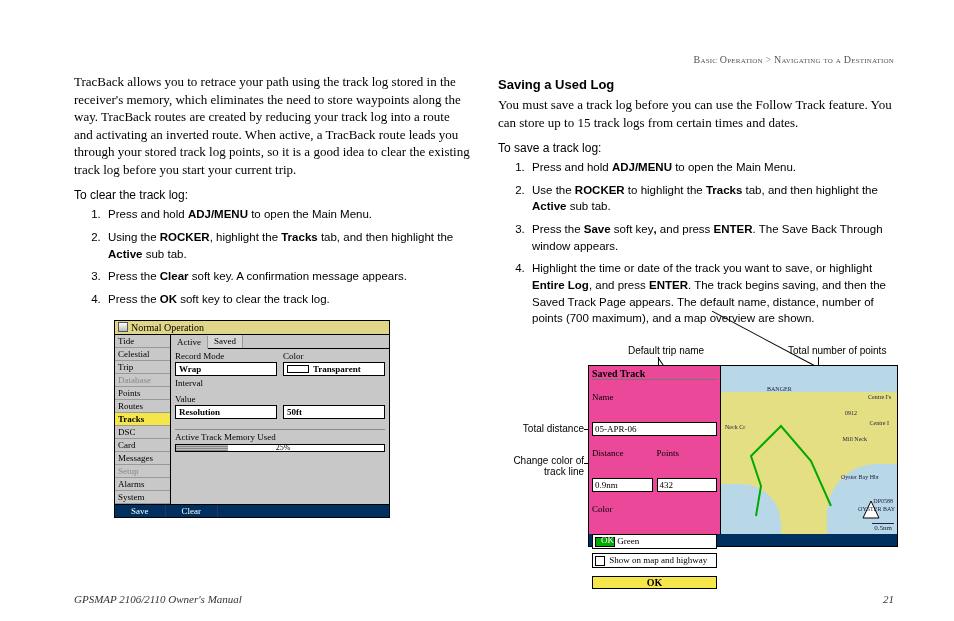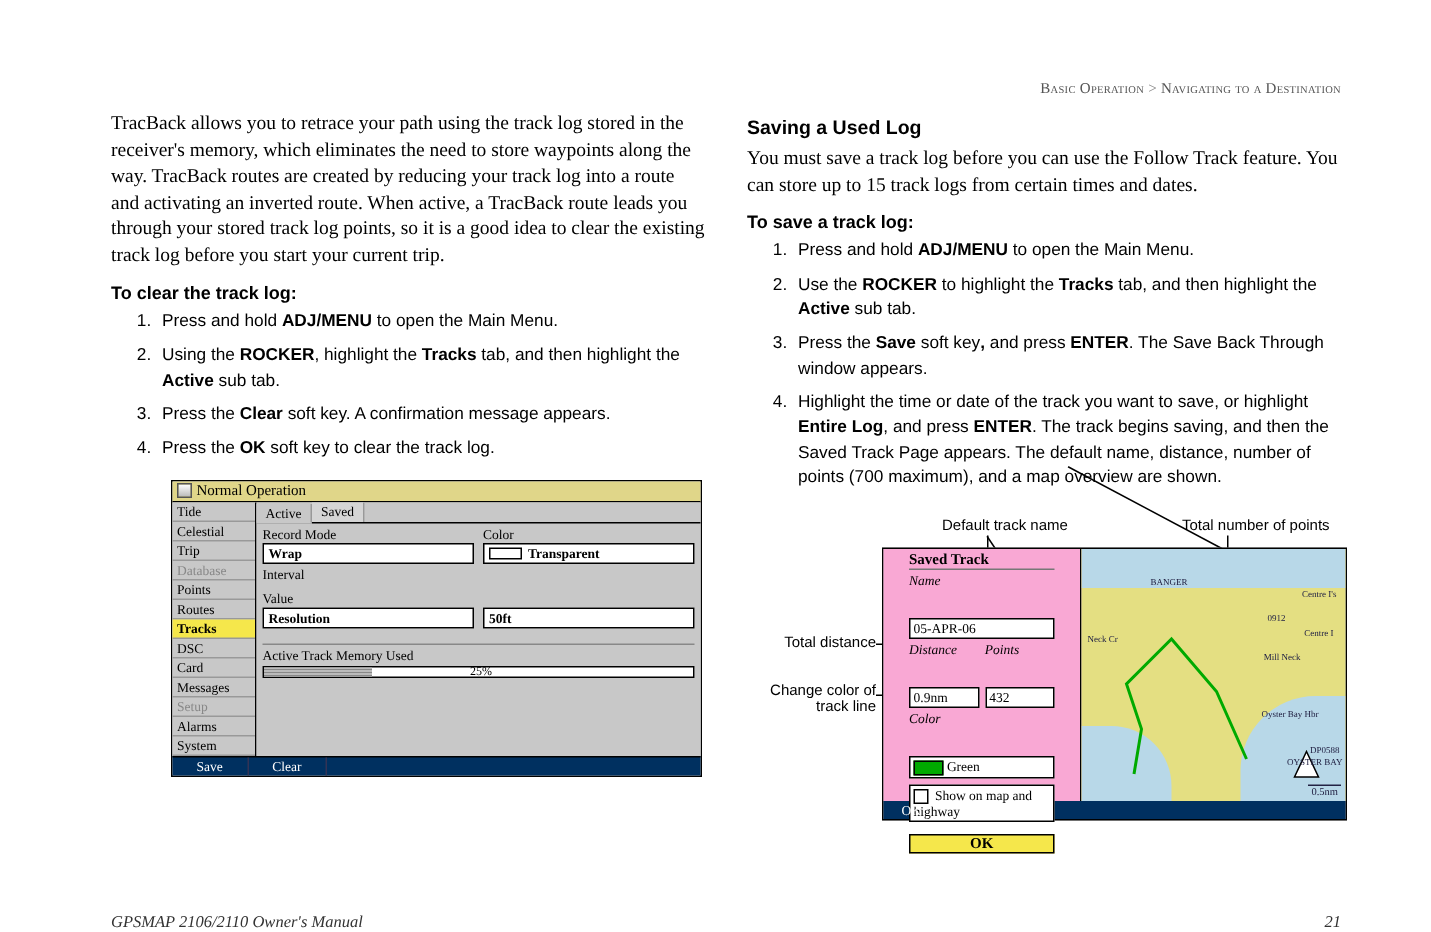--- a/index.html
+++ b/index.html
@@ -40,39 +40,39 @@
   }
   h4.section {
     font-family: Arial, Helvetica, sans-serif;
     font-weight: bold;
     font-size: 13px;
     margin-top: 4px;
     margin-bottom: 4px;
   }
   h4.task {
     font-family: Arial, Helvetica, sans-serif;
-    font-weight: bold;
+    font-weight: normal;
     font-size: 12px;
     margin-top: 0;
     margin-bottom: 4px;
   }
   ol.steps {
     list-style: decimal;
     padding-left: 30px;
     font-family: Liberation Sans, sans-serif;
     font-size: 11.5px;
     line-height: 1.45;
   }
   ol.steps li { margin-bottom: 6px; padding-left: 4px;}
   ol.steps b { font-weight: bold; }
 
   
   .fig1-wrap {
     margin: 12px 0 0 40px;
-    width: 354px;
+    width: 276px;
     font-family: "Times New Roman", serif;
   }
   .fig1-win {
     display: flex;
     border: 1px solid #000;
     background: #bfbfbf;
     font-size: 10px;
   }
   .fig1-title {
     background: #e0d689;
@@ -198,24 +198,24 @@
     font-size: 10px;
     font-family: "Times New Roman", serif;
   }
   .fig2-main {
     display: flex;
     height: 168px;
   }
   .fig2-panel {
     width: 132px;
     border-right: 1px solid #000;
-    background: #f9a8d4;
-    padding: 2px 17px;
-  }
-  .fig2-panel .plbl { font-size: 9px; margin-top: 2px; font-style: italic;}
+    background: #ec4899;
+    padding: 2px 3px;
+  }
+  .fig2-panel .plbl { font-size: 9px; margin-top: 12px;}
   .fig2-panel .pfld {
     border: 1px solid #000; background: #fff; font-weight: normal;
     font-size: 9px; padding: 1px 2px; margin-top: 20px;
   }
   .fig2-panel .prow { display:flex; gap:4px; }
   .fig2-panel .prow > div { flex:1; }
   .fig2-panel .cswatch {
     width: 20px; height: 10px; background: #0a0; border:1px solid #000;
     display:inline-block; vertical-align:middle;
   }
@@ -245,21 +245,21 @@
   .fig2-status span { padding: 1px 12px; }
   .map-lbl { position:absolute; font-size:6px; color:#224; }
   .map-scale {
     position:absolute; right:3px; bottom:2px; font-size:7px; color:#224;
     border-top:1px solid #224; padding:0 2px;
   }
   
   .cl-line { position:absolute; background:#000; }
   .footer {
     position: absolute;
-    bottom: 0;
+    bottom: 16px;
     left: 74px;
     right: 60px;
     display: flex;
     justify-content: space-between;
     font-style: italic;
     font-size: 11px;
     color: #333;
     text-align: center;
   }
   .footer .pno { font-style: italic; }
@@ -357,21 +357,21 @@
       <h4 class="task">To save a track log:</h4>
       <ol class="steps">
         <li>Press and hold <b>ADJ/MENU</b> to open the Main Menu.</li>
         <li>Use the <b>ROCKER</b> to highlight the <b>Tracks</b> tab, and then highlight the <b>Active</b> sub tab.</li>
         <li>Press the <b>Save</b> soft key<b>,</b> and press <b>ENTER</b>. The Save Back Through window appears.</li>
         <li>Highlight the time or date of the track you want to save, or highlight <b>Entire Log</b>, and press <b>ENTER</b>. The track begins saving, and then the Saved Track Page appears. The default name, distance, number of points (700 maximum), and a map overview are shown.</li>
       </ol>
 
       <div class="fig2-outer">
 
-        <div class="fig2-labels" style="left:130px; top:0;">Default track name</div>
+        <div class="fig2-labels" style="left:130px; top:0;">Default trip name</div>
         <div class="fig2-labels" style="left:290px; top:0;">Total number of points</div>
         <div class="fig2-labels" style="left:0; top:78px; text-align:right; width:86px;">Total distance</div>
         <div class="fig2-labels" style="left:0; top:110px; text-align:right; width:86px;">Change color of track line</div>
 
         <div class="cl-line" style="left:160px; top:12px; width:1px; height:28px;"></div>
         <div class="cl-line" style="left:160px; top:12px; width:28px; height:1px; transform:rotate(56deg); transform-origin:left;"></div>
         <div class="cl-line" style="left:320px; top:12px; width:1px; height:10px;"></div>
         <div class="cl-line" style="left:200px; top:22px; width:120px; height:1px; transform:rotate(28deg); transform-origin:right;"></div>
         <div class="cl-line" style="left:86px; top:84px; width:20px; height:1px;"></div>
         <div class="cl-line" style="left:86px; top:118px; width:20px; height:1px;"></div>

